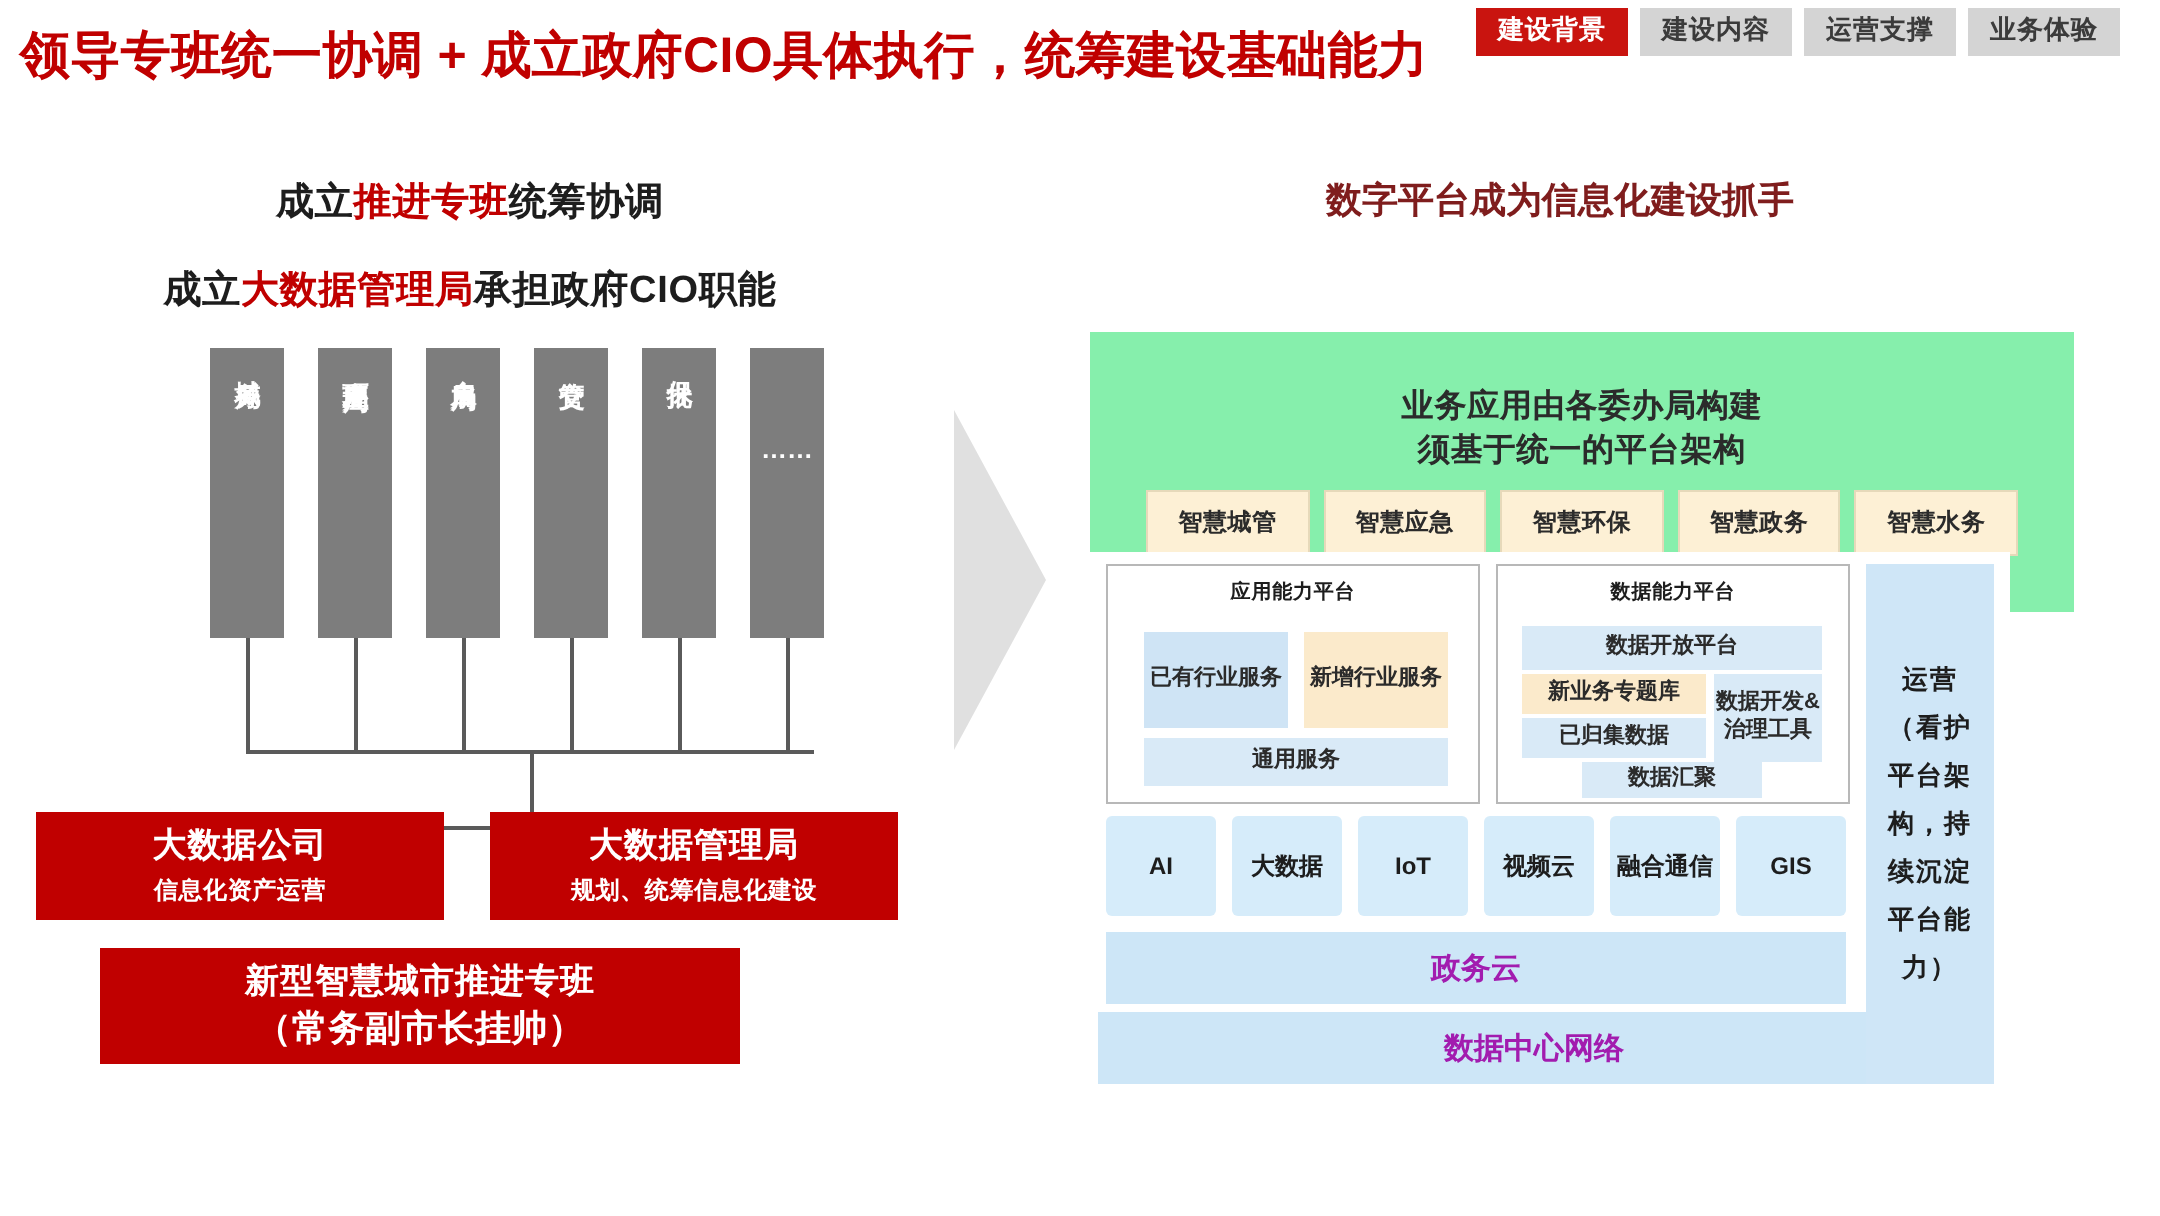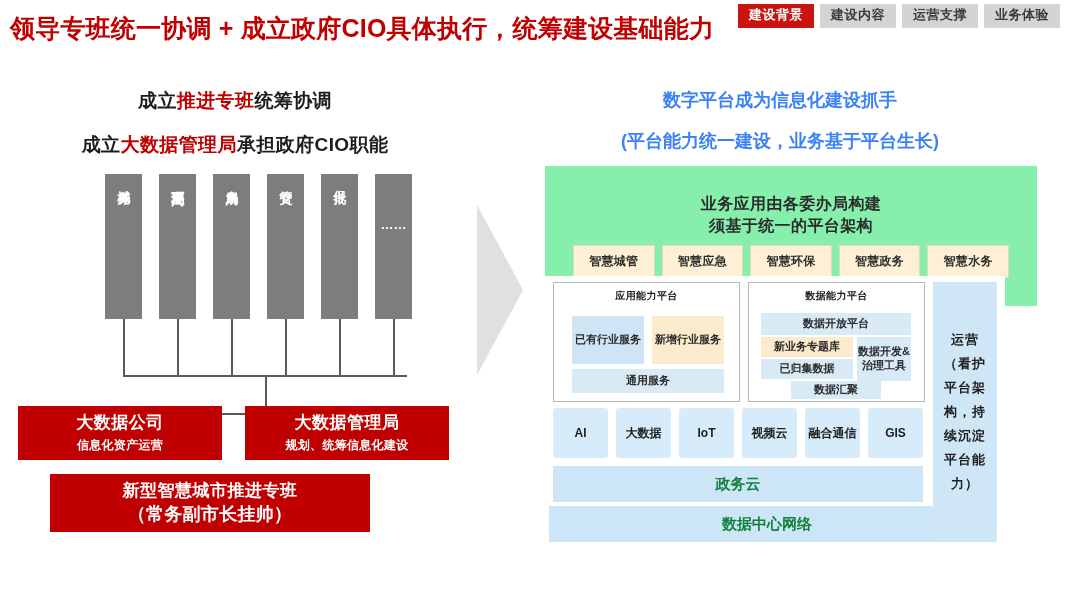--- a/index.html
+++ b/index.html
@@ -58,21 +58,21 @@
     display:flex;flex-direction:column;align-items:center;justify-content:center;
   }
   .redbox .t1{font-size:17px;font-weight:bold;letter-spacing:.5px;line-height:1.25;}
   .redbox .t2{font-size:12px;font-weight:bold;letter-spacing:.3px;margin-top:3px;}
   .redbox.big .t1{font-size:17px;}
   .redbox.big .t2{font-size:18px;margin-top:1px;}
   
   .arrow{position:absolute;left:465px;top:205px;width:90px;height:170px;}
   
   .right-pane{position:absolute;left:545px;top:84px;width:470px;height:500px;}
-  .rhead{text-align:center;font-size:18px;font-weight:bold;color:#3b82f6;white-space:nowrap;}
+  .rhead{text-align:center;font-size:18px;font-weight:bold;color:#7f1d1d;white-space:nowrap;}
   .rhead.l1{margin-top:4px;}
   .rhead.l2{margin-top:17px;}
   .panel{
     position:absolute;left:0;top:82px;width:460px;
     background:#86efac;padding:16px;
   }
   .panel-title{
     text-align:center;font-size:16px;font-weight:bold;color:#2b2b2b;
     line-height:1.35;padding:11px 0 9px;letter-spacing:.4px;
   }
@@ -99,21 +99,21 @@
   .cell{
     font-size:11px;font-weight:bold;color:#2b2b2b;text-align:center;
     display:flex;align-items:center;justify-content:center;line-height:1.25;
   }
   .bchip{
     background:#d6ecfa;font-size:12px;font-weight:bold;color:#1d1d1d;
     text-align:center;display:flex;align-items:center;justify-content:center;
     line-height:1.2;border-radius:3px;
   }
   .bbar{
-    background:#cde6f7;font-size:15px;font-weight:bold;color:#15803d;
+    background:#cde6f7;font-size:15px;font-weight:bold;color:#a21caf;
     text-align:center;display:flex;align-items:center;justify-content:center;
   }
   .opcol{
     position:absolute;background:#cfe6f7;display:flex;align-items:center;
     justify-content:center;
   }
   .opcol .optext{
     font-size:13px;font-weight:bold;color:#1d1d1d;text-align:center;
     line-height:1.85;letter-spacing:1px;width:44px;
   }
@@ -195,21 +195,20 @@
 
 <div class="arrow">
   <svg width="90" height="170" viewBox="0 0 90 170">
     <polygon points="12,0 58,85 12,170" fill="#e0e0e0"></polygon>
   </svg>
 </div>
 
 <div class="right-pane">
 
   <div class="rhead l1">数字平台成为信息化建设抓手</div>
-  <div class="rhead l2">(平台能力统一建设，业务基于平台生长)</div>
 
   <div class="panel">
     <div class="panel-title">
       <span>业务应用由各委办局构建</span><br>
       <span>须基于统一的平台架构</span>
     </div>
     <div class="chips">
       <div class="chip">智慧城管</div>
       <div class="chip">智慧应急</div>
       <div class="chip">智慧环保</div>

